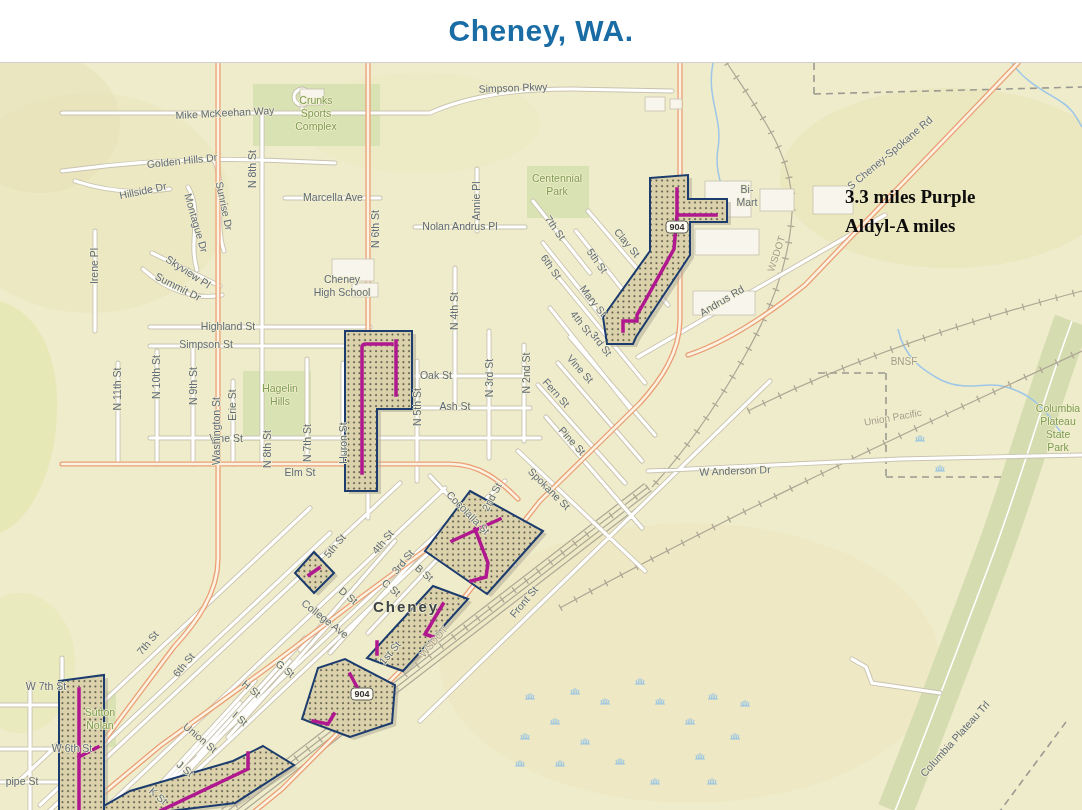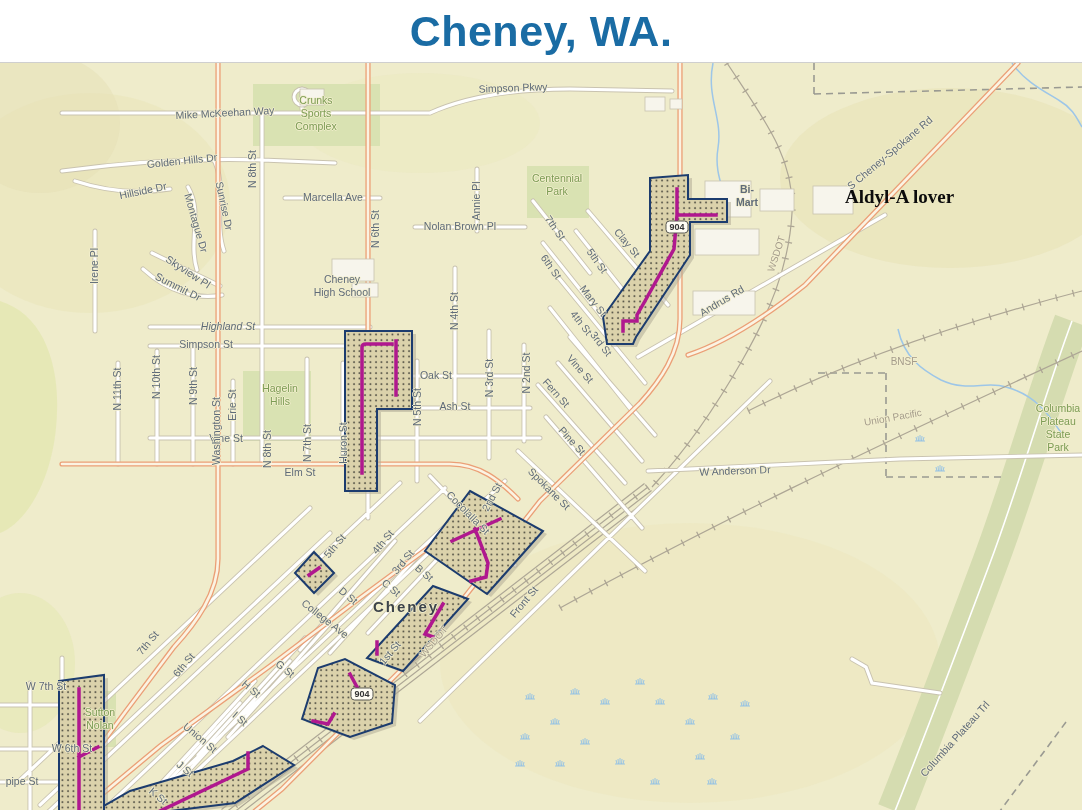--- a/index.html
+++ b/index.html
@@ -1,20 +1,20 @@
 <!DOCTYPE html>
 <html><head>
 <meta charset="utf-8">
 <style>
   html,body{margin:0;padding:0;background:#fff;}
   #page{position:relative;width:1082px;height:810px;overflow:hidden;background:#fff;
         font-family:"Liberation Sans",sans-serif;}
   #header{position:absolute;left:0;top:0;width:1082px;height:62px;background:#ffffff;
           display:flex;align-items:center;justify-content:center;}
-  #title{font-size:43px;font-weight:bold;color:#1a6ca4;letter-spacing:0.5px;}
+  #title{font-size:30px;font-weight:bold;color:#1a6ca4;letter-spacing:0.5px;}
   #map{position:absolute;left:0;top:62px;width:1082px;height:748px;overflow:hidden;
        background:#efeccb;border-top:1px solid #cfcfcf;}
   #map svg{position:absolute;left:0;top:0;}
   #label-layer{position:absolute;left:0;top:0;width:1082px;height:748px;pointer-events:none;}
   .label{position:absolute;font-size:10.5px;color:#5f6b79;white-space:pre-line;text-align:center;
          line-height:1.25;pointer-events:none;
          text-shadow:-1px 0 0 rgba(242,238,205,.95),1px 0 0 rgba(242,238,205,.95),
                      0 -1px 0 rgba(242,238,205,.95),0 1px 0 rgba(242,238,205,.95);}
   .park{color:#7c9c55;}
   .rail{color:#a49c8b;font-size:10px;}
@@ -210,38 +210,38 @@
         <span class="label" style="left: 182px; top: 98px; transform: translate(-50%, -50%) rotate(-6deg);">Golden Hills Dr</span>
         <span class="label" style="left: 143px; top: 128px; transform: translate(-50%, -50%) rotate(-12deg);">Hillside Dr</span>
         <span class="label" style="left: 224px; top: 143px; transform: translate(-50%, -50%) rotate(78deg);">Sunrise Dr</span>
         <span class="label" style="left: 196px; top: 160px; transform: translate(-50%, -50%) rotate(74deg);">Montague Dr</span>
         <span class="label" style="left: 188px; top: 209px; transform: translate(-50%, -50%) rotate(33deg);">Skyview Pl</span>
         <span class="label" style="left: 178px; top: 224px; transform: translate(-50%, -50%) rotate(27deg);">Summit Dr</span>
         <span class="label" style="left: 95px; top: 203px; transform: translate(-50%, -50%) rotate(-90deg);">Irene Pl</span>
         <span class="label" style="left: 253px; top: 106px; transform: translate(-50%, -50%) rotate(-90deg);">N 8th St</span>
         <span class="label" style="left: 333px; top: 135px; transform: translate(-50%, -50%) rotate(0deg);">Marcella Ave</span>
         <span class="label" style="left: 376px; top: 166px; transform: translate(-50%, -50%) rotate(-90deg);">N 6th St</span>
-        <span class="label" style="left: 460px; top: 164px; transform: translate(-50%, -50%) rotate(0deg);">Nolan Brown Pl</span>
+        <span class="label" style="left: 460px; top: 164px; transform: translate(-50%, -50%) rotate(0deg);">Nolan Andrus Pl</span>
         <span class="label" style="left: 477px; top: 138px; transform: translate(-50%, -50%) rotate(-90deg);">Annie Pl</span>
         <span class="label park" style="left: 557px; top: 122px; transform: translate(-50%, -50%) rotate(0deg);">Centennial
 Park</span>
         <span class="label" style="left: 342px; top: 223px; transform: translate(-50%, -50%) rotate(0deg);">Cheney
 High School</span>
         <span class="label" style="left: 555px; top: 165px; transform: translate(-50%, -50%) rotate(55deg);">7th St</span>
         <span class="label" style="left: 627px; top: 180px; transform: translate(-50%, -50%) rotate(50deg);">Clay St</span>
-        <span class="label" style="left: 747px; top: 133px; transform: translate(-50%, -50%) rotate(0deg); font-weight: bold;">Bi-
+        <span class="label" style="left: 747px; top: 133px; transform: translate(-50%, -50%) rotate(0deg);">Bi-
 Mart</span>
         <span class="label" style="left: 551px; top: 204px; transform: translate(-50%, -50%) rotate(55deg);">6th St</span>
         <span class="label" style="left: 597px; top: 198px; transform: translate(-50%, -50%) rotate(55deg);">5th St</span>
         <span class="label" style="left: 593px; top: 238px; transform: translate(-50%, -50%) rotate(52deg);">Mary St</span>
         <span class="label" style="left: 581px; top: 260px; transform: translate(-50%, -50%) rotate(52deg);">4th St</span>
         <span class="label" style="left: 601px; top: 281px; transform: translate(-50%, -50%) rotate(52deg);">3rd St</span>
         <span class="label" style="left: 580px; top: 306px; transform: translate(-50%, -50%) rotate(48deg);">Vine St</span>
         <span class="label" style="left: 455px; top: 248px; transform: translate(-50%, -50%) rotate(-90deg);">N 4th St</span>
-        <span class="label" style="left: 228px; top: 264px; transform: translate(-50%, -50%) rotate(0deg); font-style: italic;">Highland St</span>
+        <span class="label" style="left: 228px; top: 264px; transform: translate(-50%, -50%) rotate(0deg);">Highland St</span>
         <span class="label" style="left: 206px; top: 282px; transform: translate(-50%, -50%) rotate(0deg);">Simpson St</span>
         <span class="label" style="left: 436px; top: 313px; transform: translate(-50%, -50%) rotate(0deg);">Oak St</span>
         <span class="label" style="left: 455px; top: 344px; transform: translate(-50%, -50%) rotate(0deg);">Ash St</span>
         <span class="label" style="left: 118px; top: 326px; transform: translate(-50%, -50%) rotate(-90deg);">N 11th St</span>
         <span class="label" style="left: 157px; top: 314px; transform: translate(-50%, -50%) rotate(-90deg);">N 10th St</span>
         <span class="label" style="left: 194px; top: 323px; transform: translate(-50%, -50%) rotate(-90deg);">N 9th St</span>
         <span class="label" style="left: 233px; top: 342px; transform: translate(-50%, -50%) rotate(-90deg);">Erie St</span>
         <span class="label park" style="left: 280px; top: 332px; transform: translate(-50%, -50%) rotate(0deg);">Hagelin
 Hills</span>
         <span class="label" style="left: 268px; top: 386px; transform: translate(-50%, -50%) rotate(-90deg);">N 8th St</span>
@@ -290,16 +290,17 @@
         <span class="label" style="left: 46px; top: 624px; transform: translate(-50%, -50%) rotate(0deg);">W 7th St</span>
         <span class="label" style="left: 72px; top: 686px; transform: translate(-50%, -50%) rotate(0deg);">W 6th St</span>
         <span class="label" style="left: 22px; top: 719px; transform: translate(-50%, -50%) rotate(0deg);">pipe St</span>
         <span class="label park" style="left: 100px; top: 656px; transform: translate(-50%, -50%) rotate(0deg);">Sutton
 Nolan</span>
         <div class="shield" style="left: 677px; top: 164px;">904</div>
         <div class="shield" style="left: 362px; top: 631px;">904</div>
       </div>
 
     <div id="aldyl-note">
-      <div>Aldyl-A lover</div>
+      <div>3.3 miles Purple</div>
+      <div>Aldyl-A miles</div>
     </div>
   </div>
 </div>
 
 </body></html>

